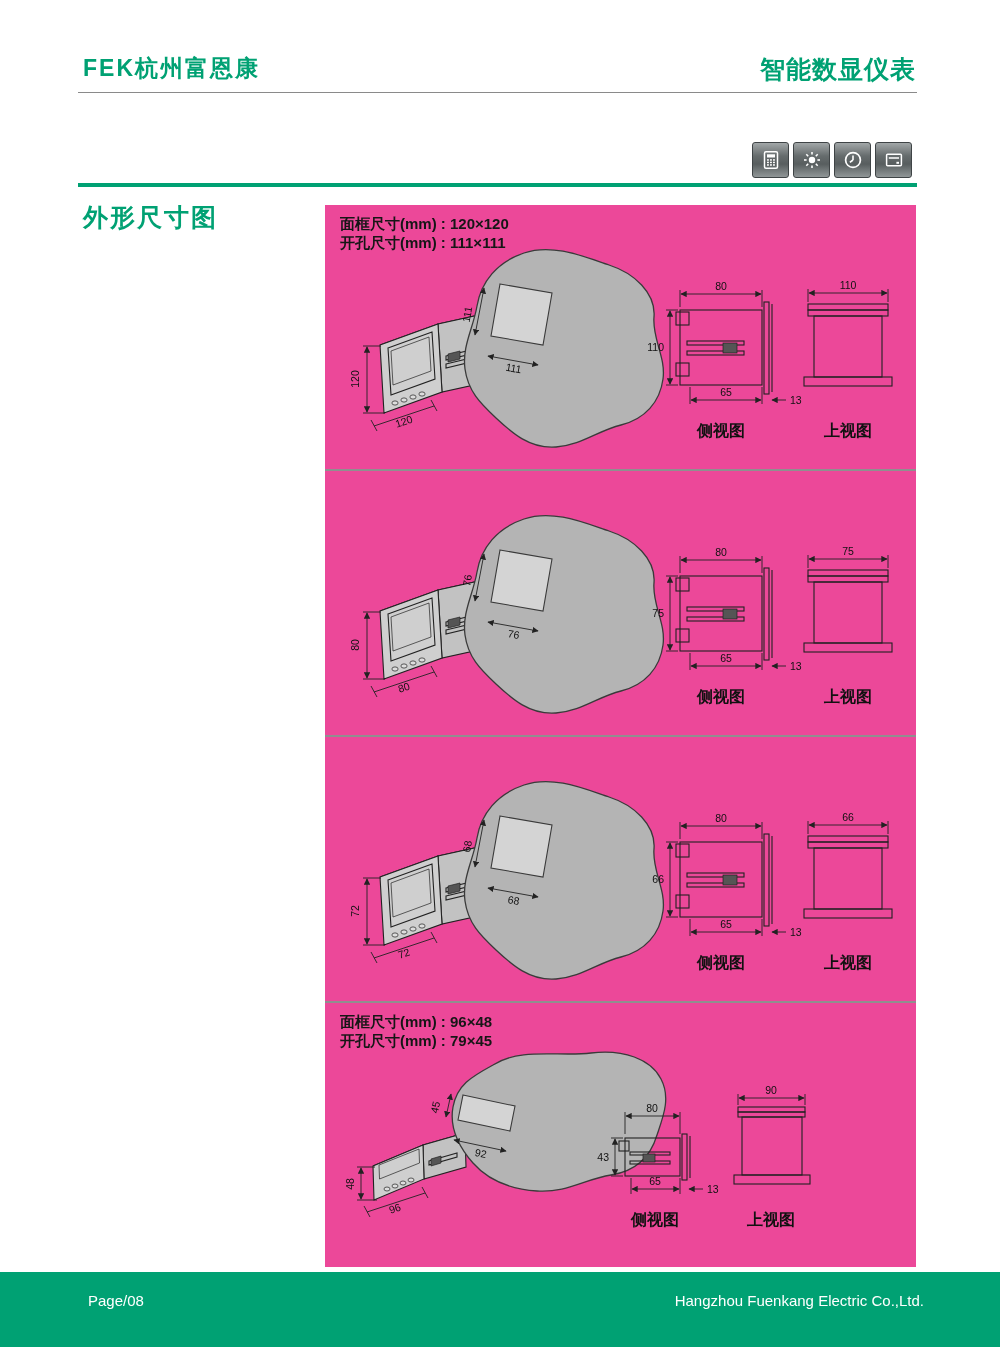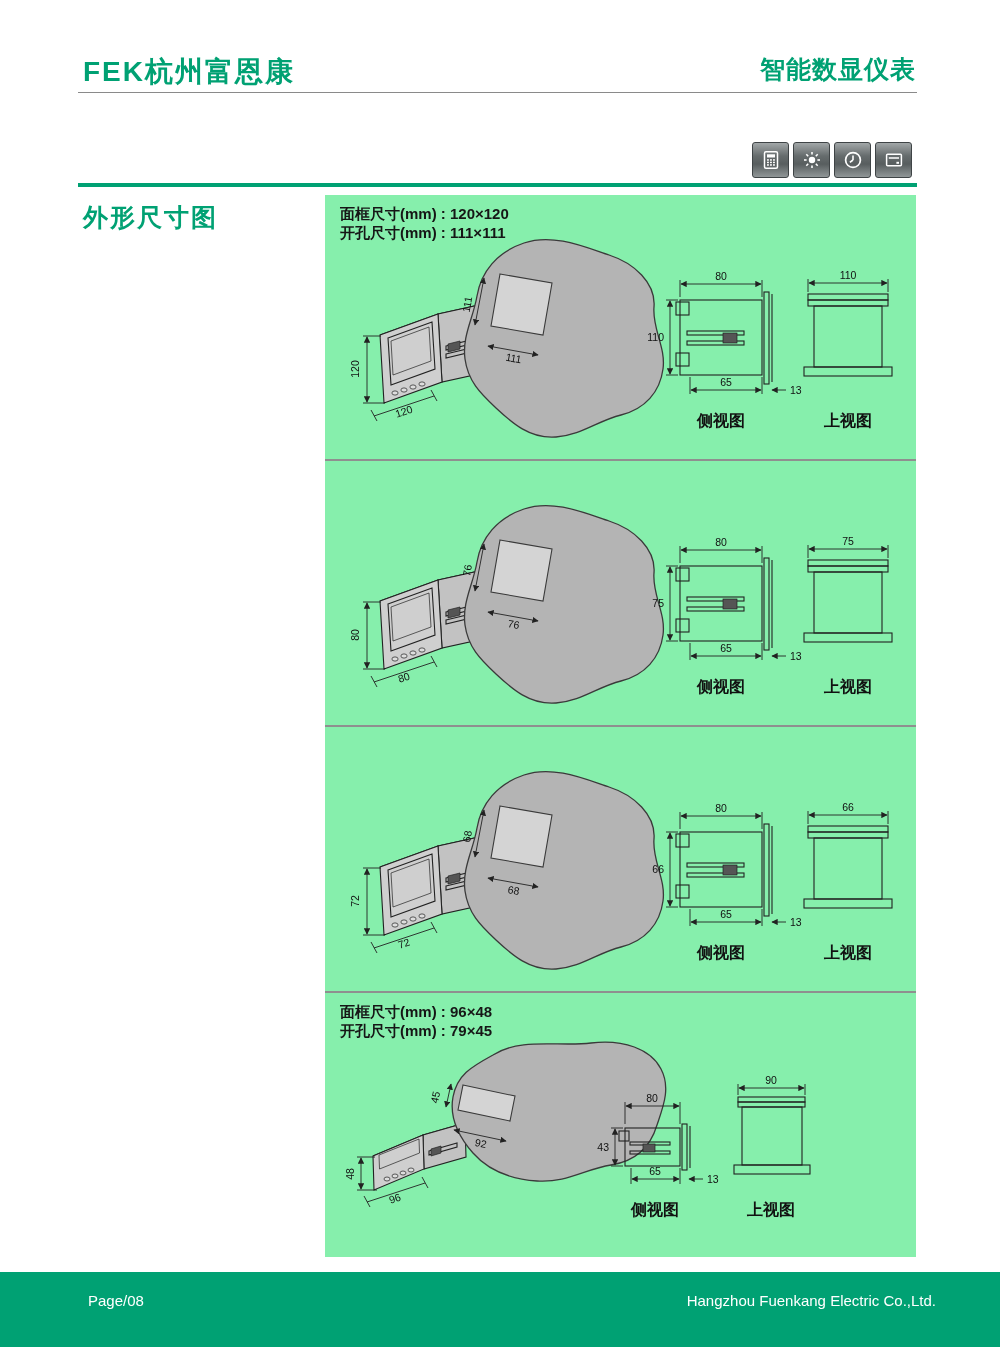--- a/index.html
+++ b/index.html
@@ -1,50 +1,50 @@
 <!DOCTYPE html>
 <html><head>
 <meta charset="utf-8">
 <style>
   html,body{margin:0;padding:0;}
   body{
     width:1000px;height:1347px;position:relative;background:#ffffff;
     font-family:"Liberation Sans",sans-serif;overflow:hidden;
   }
-  .brand{position:absolute;left:83px;top:53px;font-size:28px;font-weight:bold;color:#00a173;letter-spacing:2px;}
+  .brand{position:absolute;left:83px;top:53px;font-size:23px;font-weight:bold;color:#00a173;letter-spacing:2px;}
   .product{position:absolute;top:53px;right:84px;font-size:25px;font-weight:bold;color:#00a173;letter-spacing:1px;}
   .rule-gray{position:absolute;left:78px;top:92px;width:839px;height:1px;background:#8a8a8a;}
   .toolbar{position:absolute;top:142px;left:752px;display:flex;gap:4px;}
   .icon-tile{
     width:37px;height:36px;border-radius:3px;border:1px solid #3f4446;box-sizing:border-box;
     background:linear-gradient(180deg,#a2a7a8 0%,#666c6d 38%,#585e5f 62%,#909697 100%);
     display:flex;align-items:center;justify-content:center;
   }
   .rule-green{position:absolute;left:78px;top:183px;width:839px;height:4px;background:#00a173;}
   .heading{position:absolute;left:83px;top:201px;font-size:25px;font-weight:bold;color:#00a173;letter-spacing:2px;}
-  .panel{position:absolute;left:325px;top:195px;width:591px;background:#86efac;}
+  .panel{position:absolute;left:325px;top:205px;width:591px;background:#ec4899;}
   .section{position:relative;width:591px;height:264px;}
   .section + .section{border-top:2px solid #8f8f8f;}
   .sec-head{position:absolute;left:15px;top:9px;font-size:15px;font-weight:bold;color:#161616;line-height:19px;z-index:2;}
   svg.draw{position:absolute;left:0;top:0;}
   svg text{font-family:"Liberation Sans",sans-serif;}
   .dt{font-size:10.5px;fill:#111;}
   .vl{font-size:16px;font-weight:bold;fill:#111;}
   .ol{fill:none;stroke:#222;stroke-width:1.1;}
   .f1{fill:#cfcfcf;stroke:#222;stroke-width:1.1;}
   .f2{fill:#c2c2c2;stroke:#222;stroke-width:1.1;}
   .f3{fill:#dcdcdc;stroke:#222;stroke-width:1.1;}
   .dim{stroke:#222;stroke-width:0.9;fill:none;}
   .blob{fill:#b4b4b4;stroke:#3a3a3a;stroke-width:1.3;}
   .hole{fill:#d4d4d4;stroke:#3a3a3a;stroke-width:1.1;}
   .btn{fill:#dddddd;stroke:#222;stroke-width:0.7;}
   .blk{fill:#555;stroke:#222;stroke-width:0.7;}
   .footer{position:absolute;left:0;top:1272px;width:1000px;height:75px;background:#00a173;color:#fff;}
   .footer .pg{position:absolute;left:88px;top:20px;font-size:15px;}
-  .footer .co{position:absolute;right:64px;top:20px;font-size:15px;}
+  .footer .co{position:absolute;right:76px;top:20px;font-size:15px;}
 </style>
 </head>
 <body>
 
 <svg width="0" height="0" style="position:absolute">
   <defs>
     <marker id="arr" viewBox="0 0 10 10" refX="9" refY="5" markerWidth="7" markerHeight="7" orient="auto-start-reverse">
       <path d="M0,0 L10,5 L0,10 Z" fill="#222"></path>
     </marker>
   </defs>

